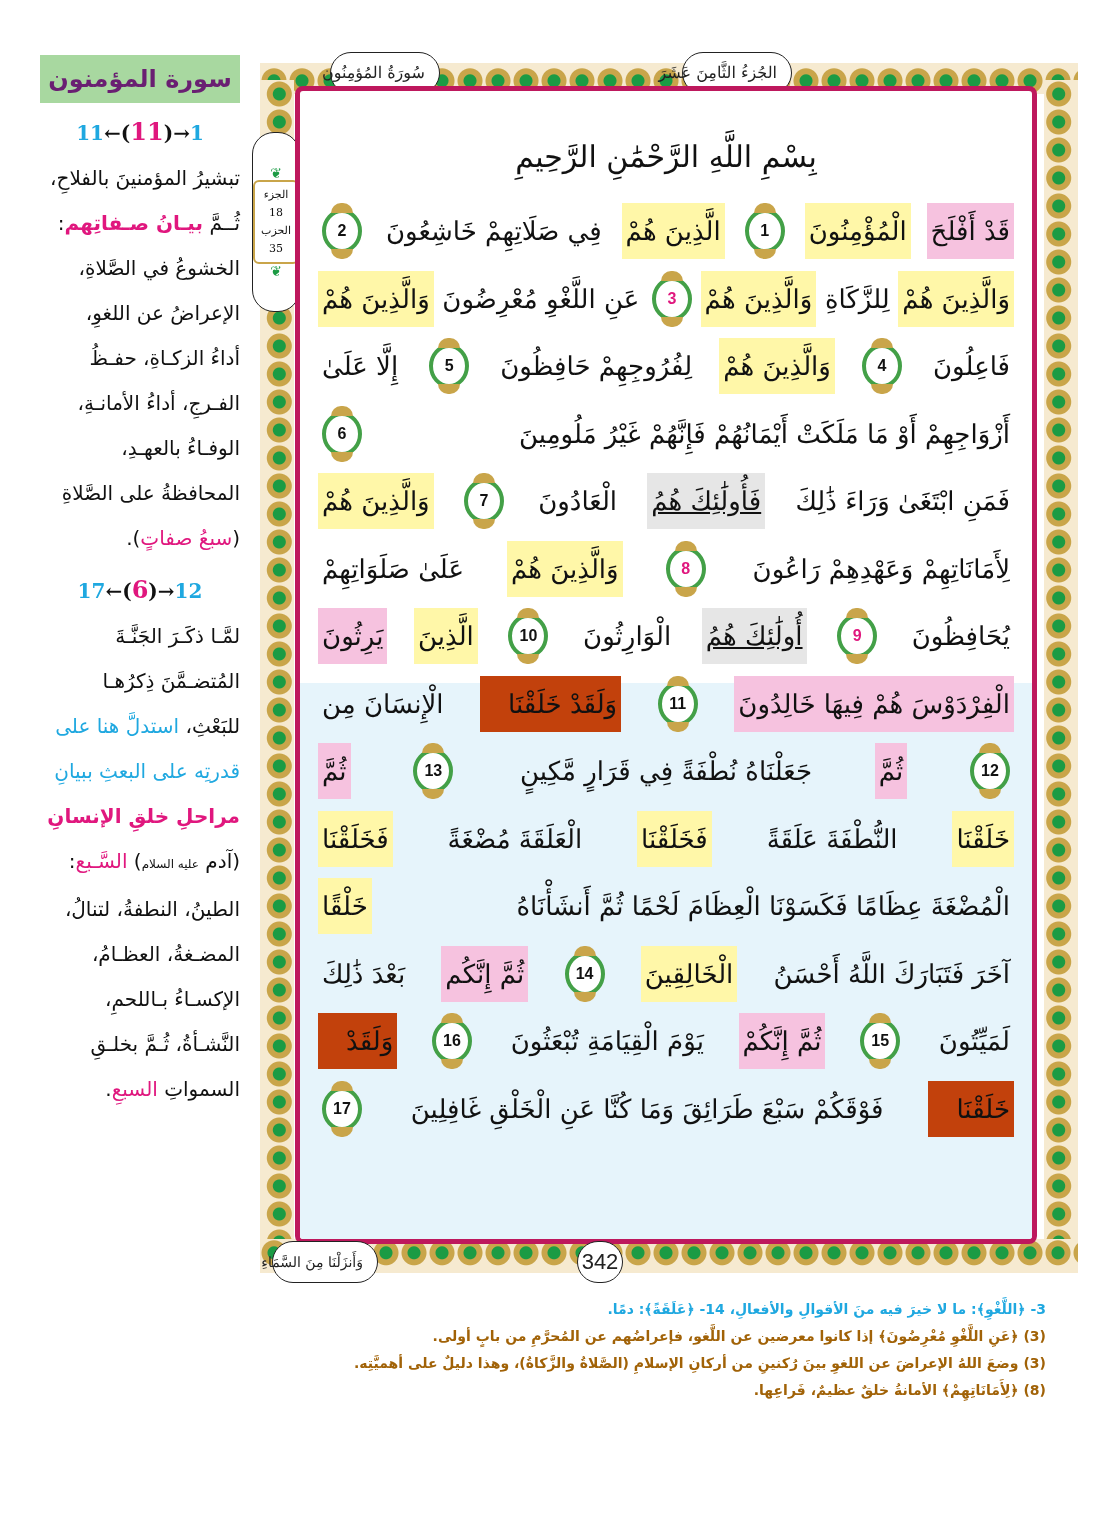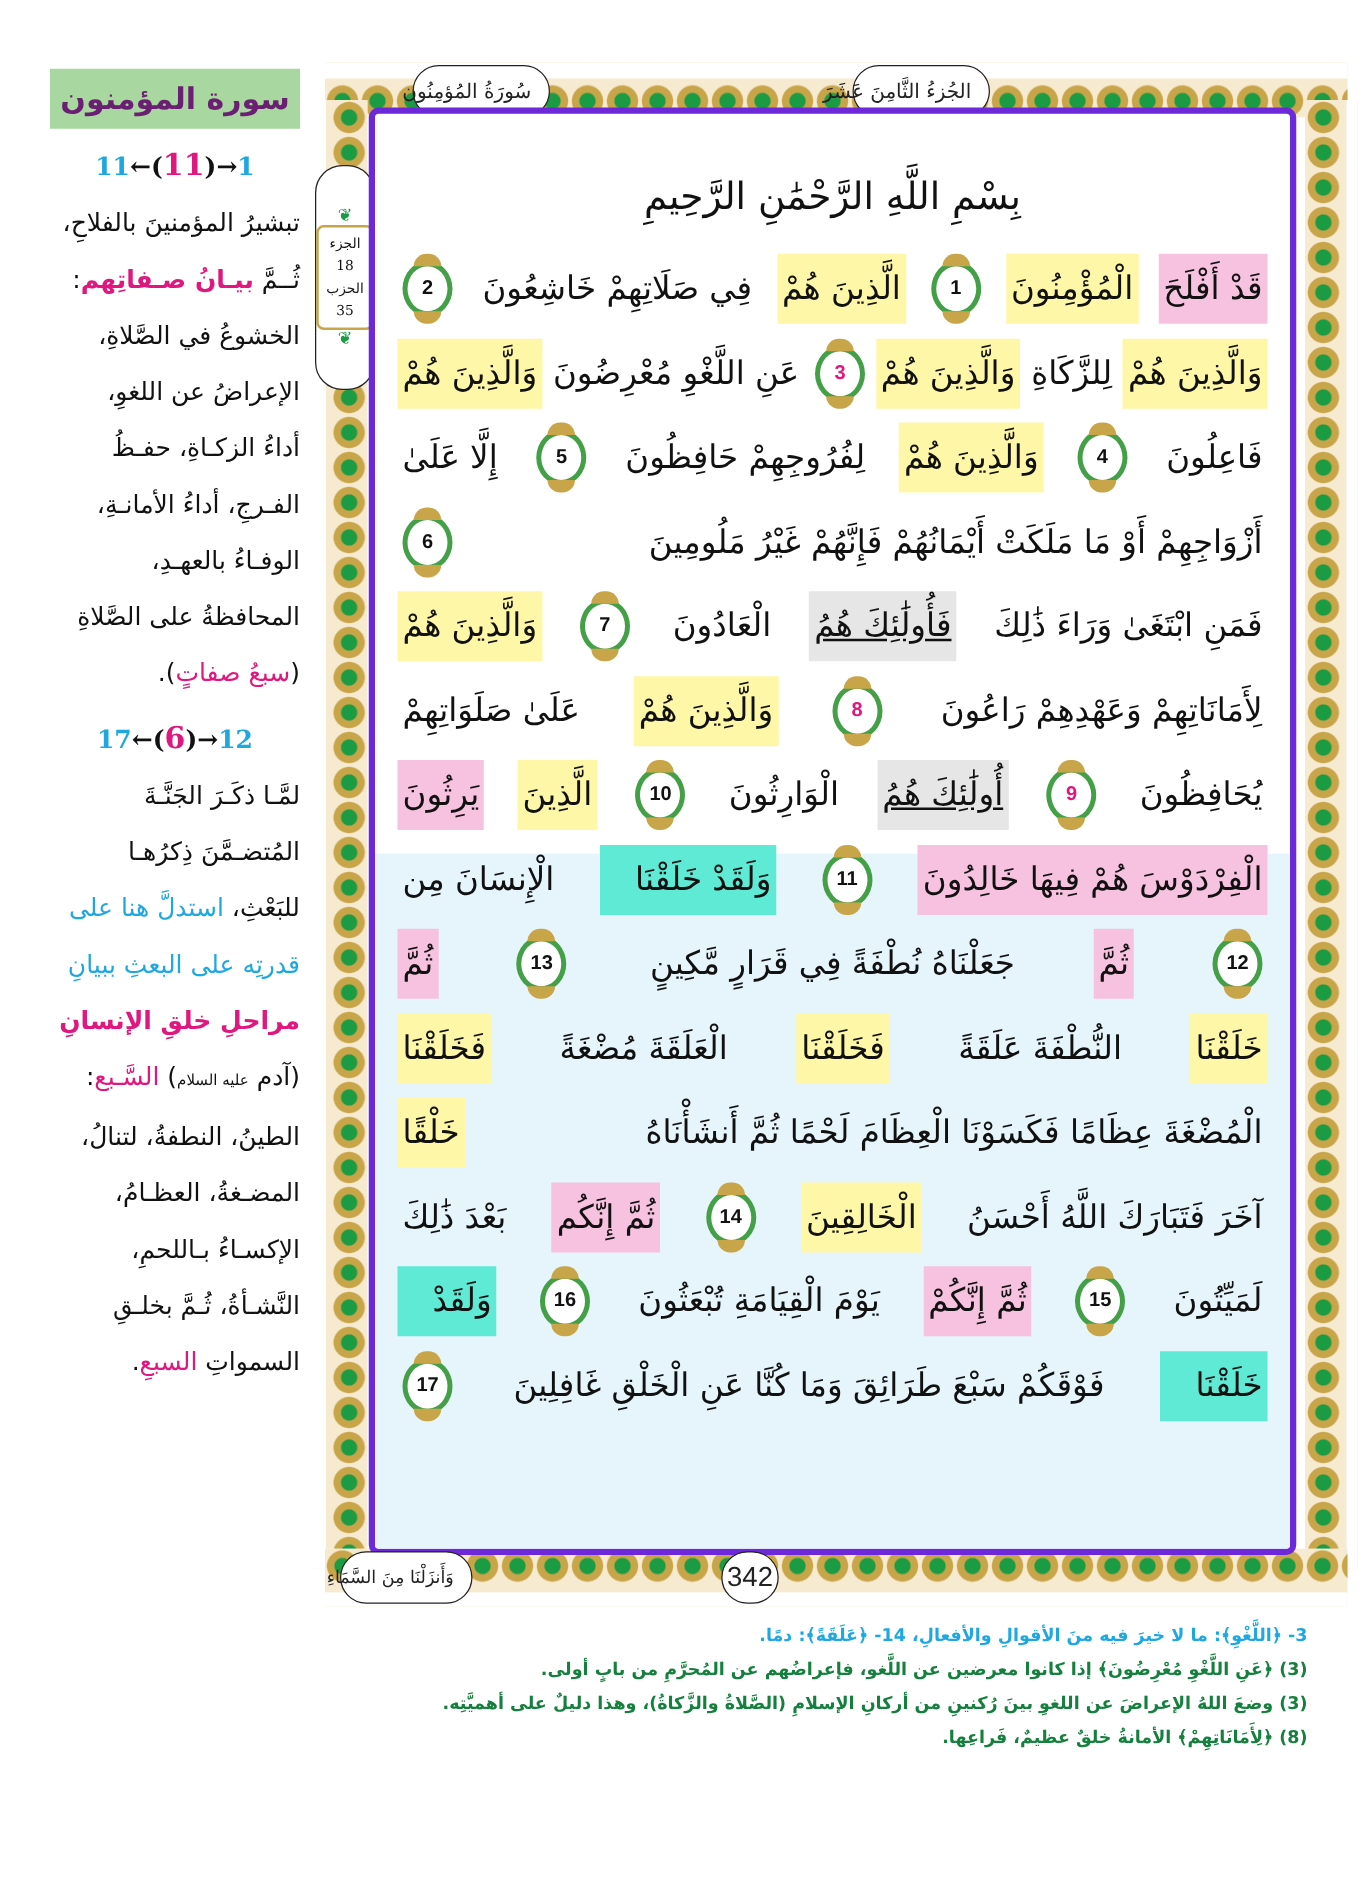--- a/index.html
+++ b/index.html
@@ -87,39 +87,39 @@
     font-size: 11px; direction: rtl; line-height: 18px; font-family: "DejaVu Serif", serif;
   }
   .juz-badge .inner {
     border: 2px solid #c9a54a; border-radius: 6px; padding: 4px 3px; text-align: center;
   }
   .juz-badge .dec { color: #1b9b44; font-size: 14px; line-height: 14px; }
 
   
   .panel {
     position: absolute; left: 43px; top: 36px; width: 742px; height: 1158px;
-    border: 5px solid #6d28d9; border-radius: 8px; background: #ffffff; overflow: hidden;
+    border: 5px solid #be185d; border-radius: 8px; background: #ffffff; overflow: hidden;
   }
   .panel-tint {
     position: absolute; left: 0; right: 0; top: 592px; bottom: 0; background: #e6f4fb;
   }
   .basmala {
     position: absolute; left: 0; right: 0; top: 48px; text-align: center;
     font-family: "DejaVu Serif", serif; font-size: 30px; direction: rtl;
   }
   .verse-line {
     position: absolute; left: 18px; right: 18px; height: 64px;
     direction: rtl; display: flex; align-items: center; justify-content: space-between;
     font-family: "DejaVu Serif", serif; font-size: 26px; white-space: nowrap;
   }
   .seg { padding: 4px 4px; line-height: 48px; }
   .hl-yellow { background: #fff7a8; text-align: right; }
   .hl-pink   { background: #f6c2df; }
   .hl-gray   { background: #e6e6e6; text-decoration: underline; }
-  .hl-blue   { background: #5eead4; padding-left: 28px; }
+  .hl-blue   { background: #c2410c; padding-left: 28px; }
 
   .ayah-num {
     display: inline-flex; align-items: center; justify-content: center;
     width: 40px; height: 44px; border-radius: 50%;
     border: 4px solid #43a047; background: #fff; position: relative;
     font-family: "Liberation Sans", sans-serif; font-size: 16px; font-weight: bold;
     margin: 0 4px; flex: 0 0 auto;
   }
   .ayah-num::before, .ayah-num::after {
     content: ""; position: absolute; left: 50%; width: 22px; height: 10px;
@@ -129,21 +129,21 @@
   .ayah-num::after  { bottom: -10px; border-radius: 0 0 12px 12px; }
   .ayah-num.pink-num { color: #e0177e; }
 
   
   .notes {
     position: absolute; right: 50px; top: 1296px; width: 800px;
     direction: rtl; text-align: right; font-weight: bold;
     font-family: "DejaVu Sans", sans-serif; font-size: 14px; line-height: 27px;
   }
   .notes .n-blue { color: #1fa8e0; }
-  .notes .n-pink { color: #15803d; }
+  .notes .n-pink { color: #a16207; }
 </style>
 </head>
 <body>
 
 <aside class="side">
   <div class="side-title">سورة المؤمنون</div>
 
   <div class="range">
     <span class="end">11</span><span>←</span>(<span class="count">11</span>)<span>→</span><span class="end">1</span>
   </div>

